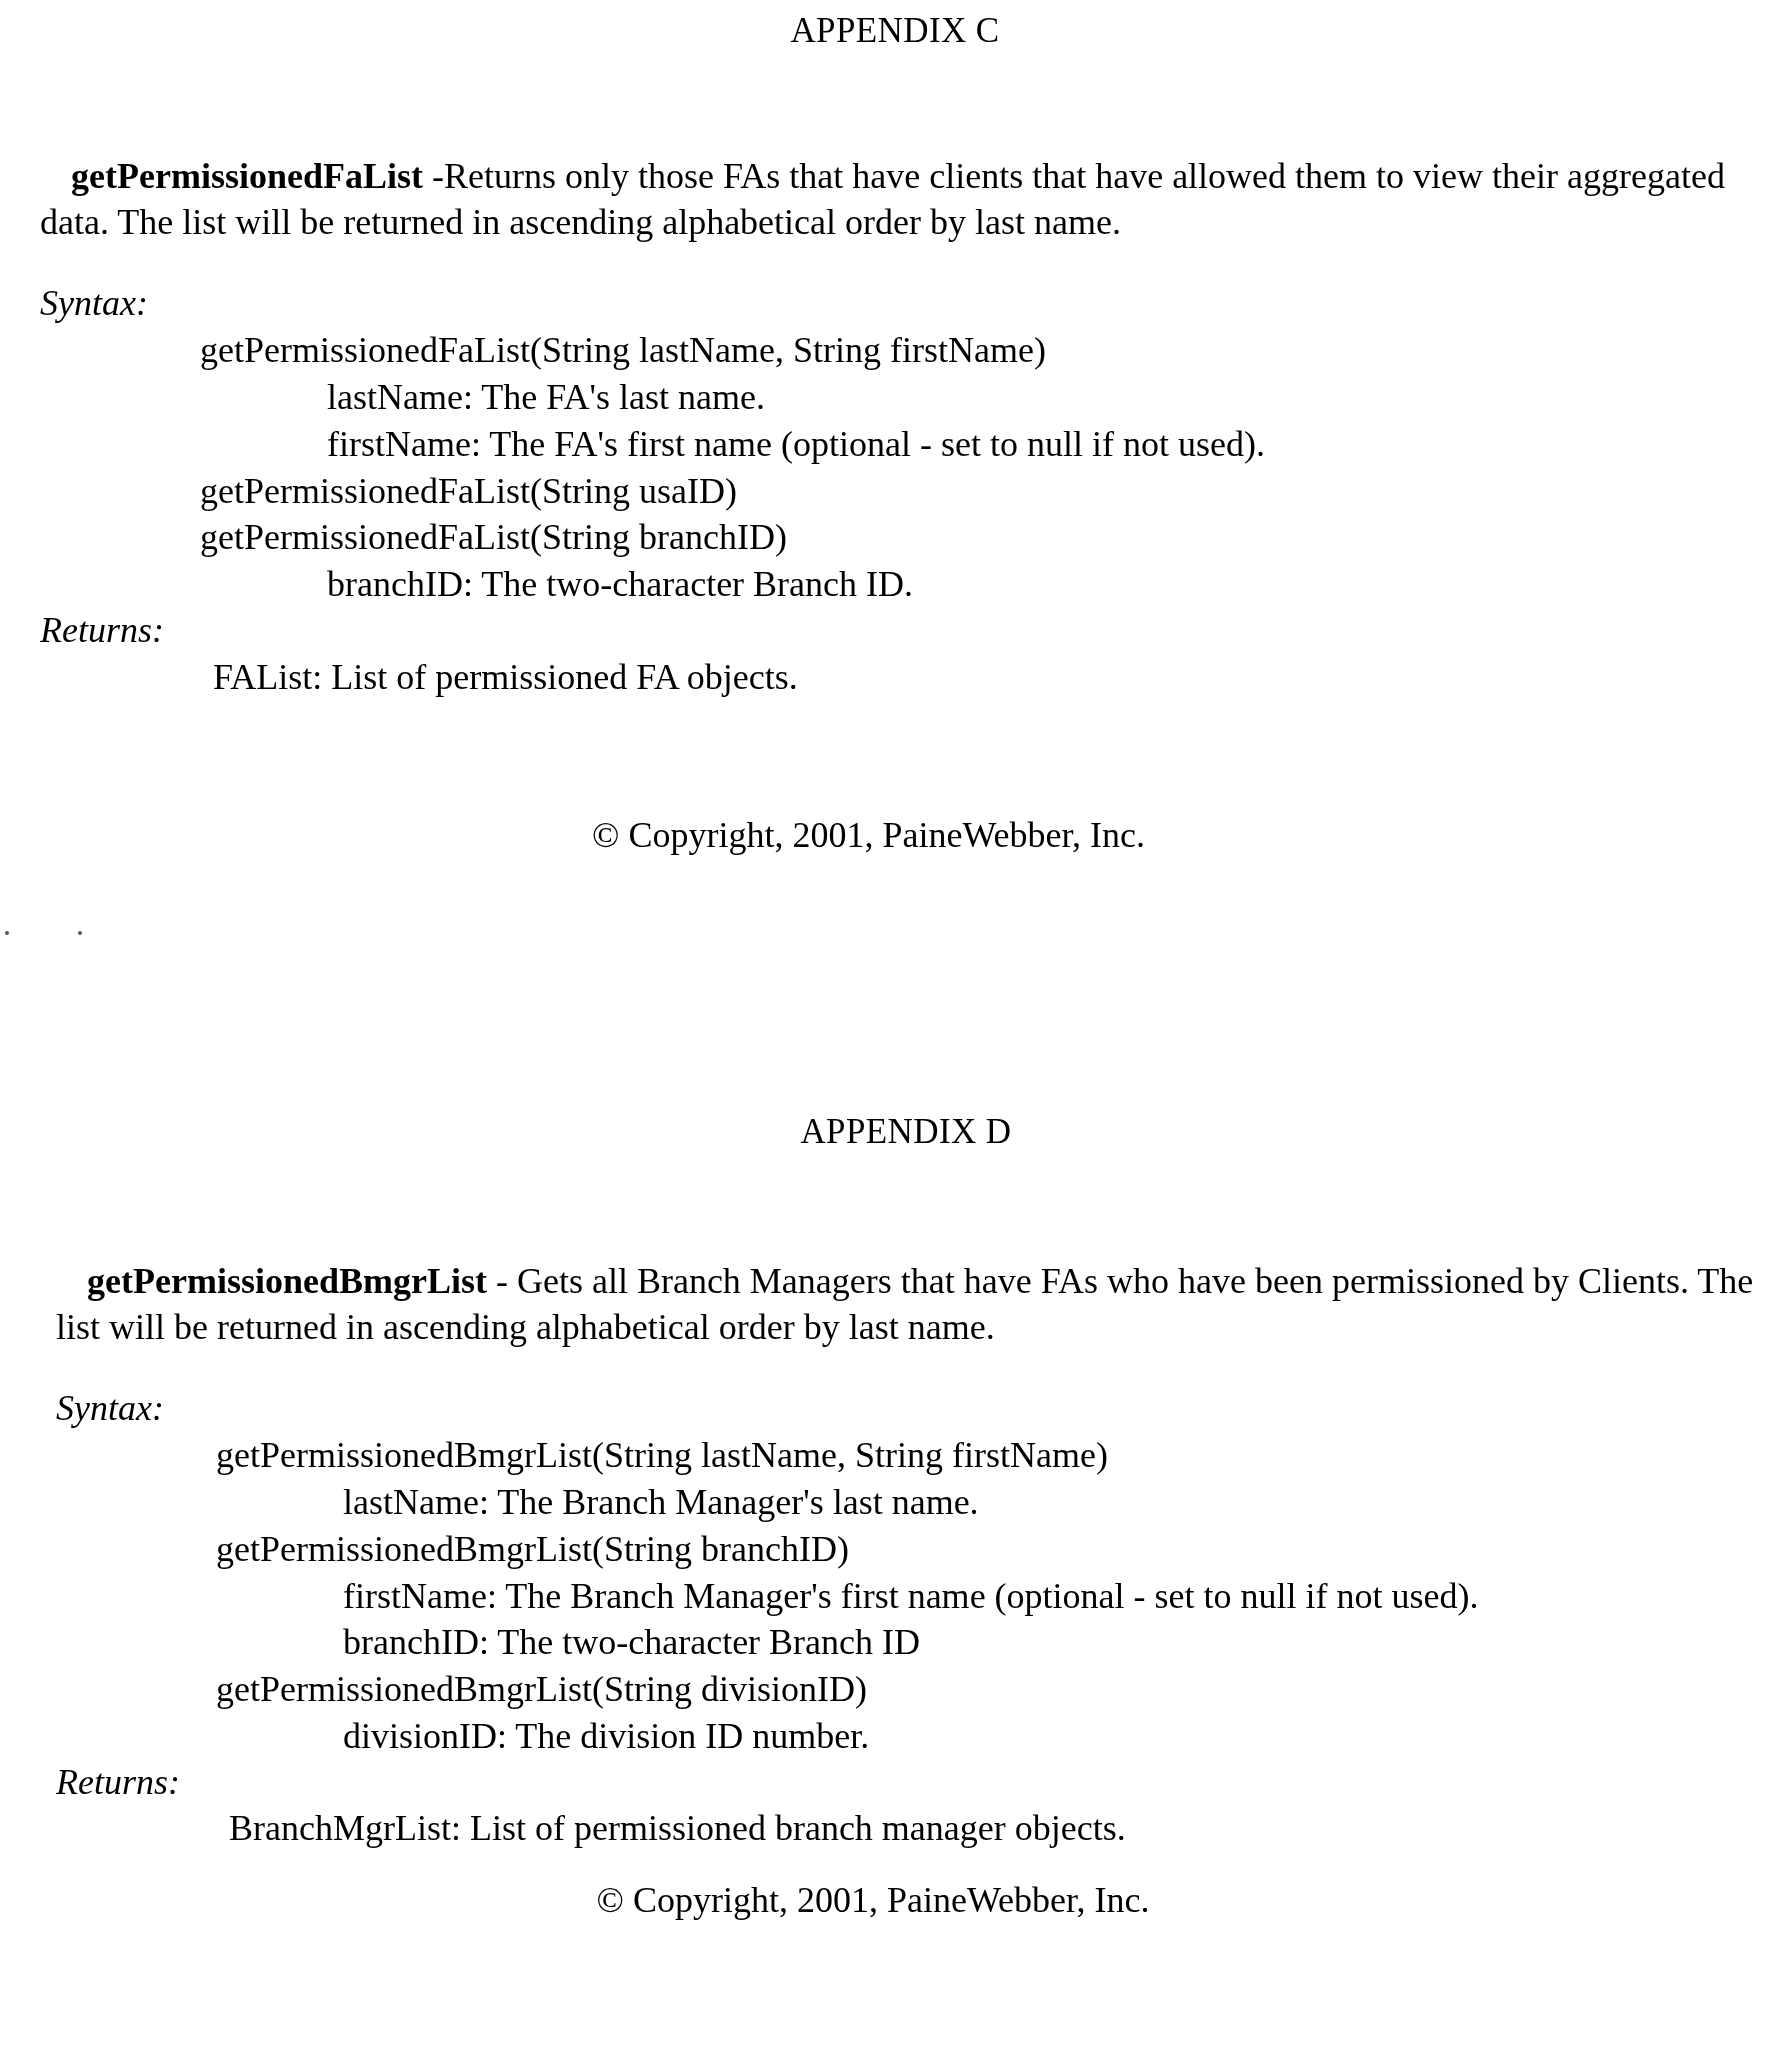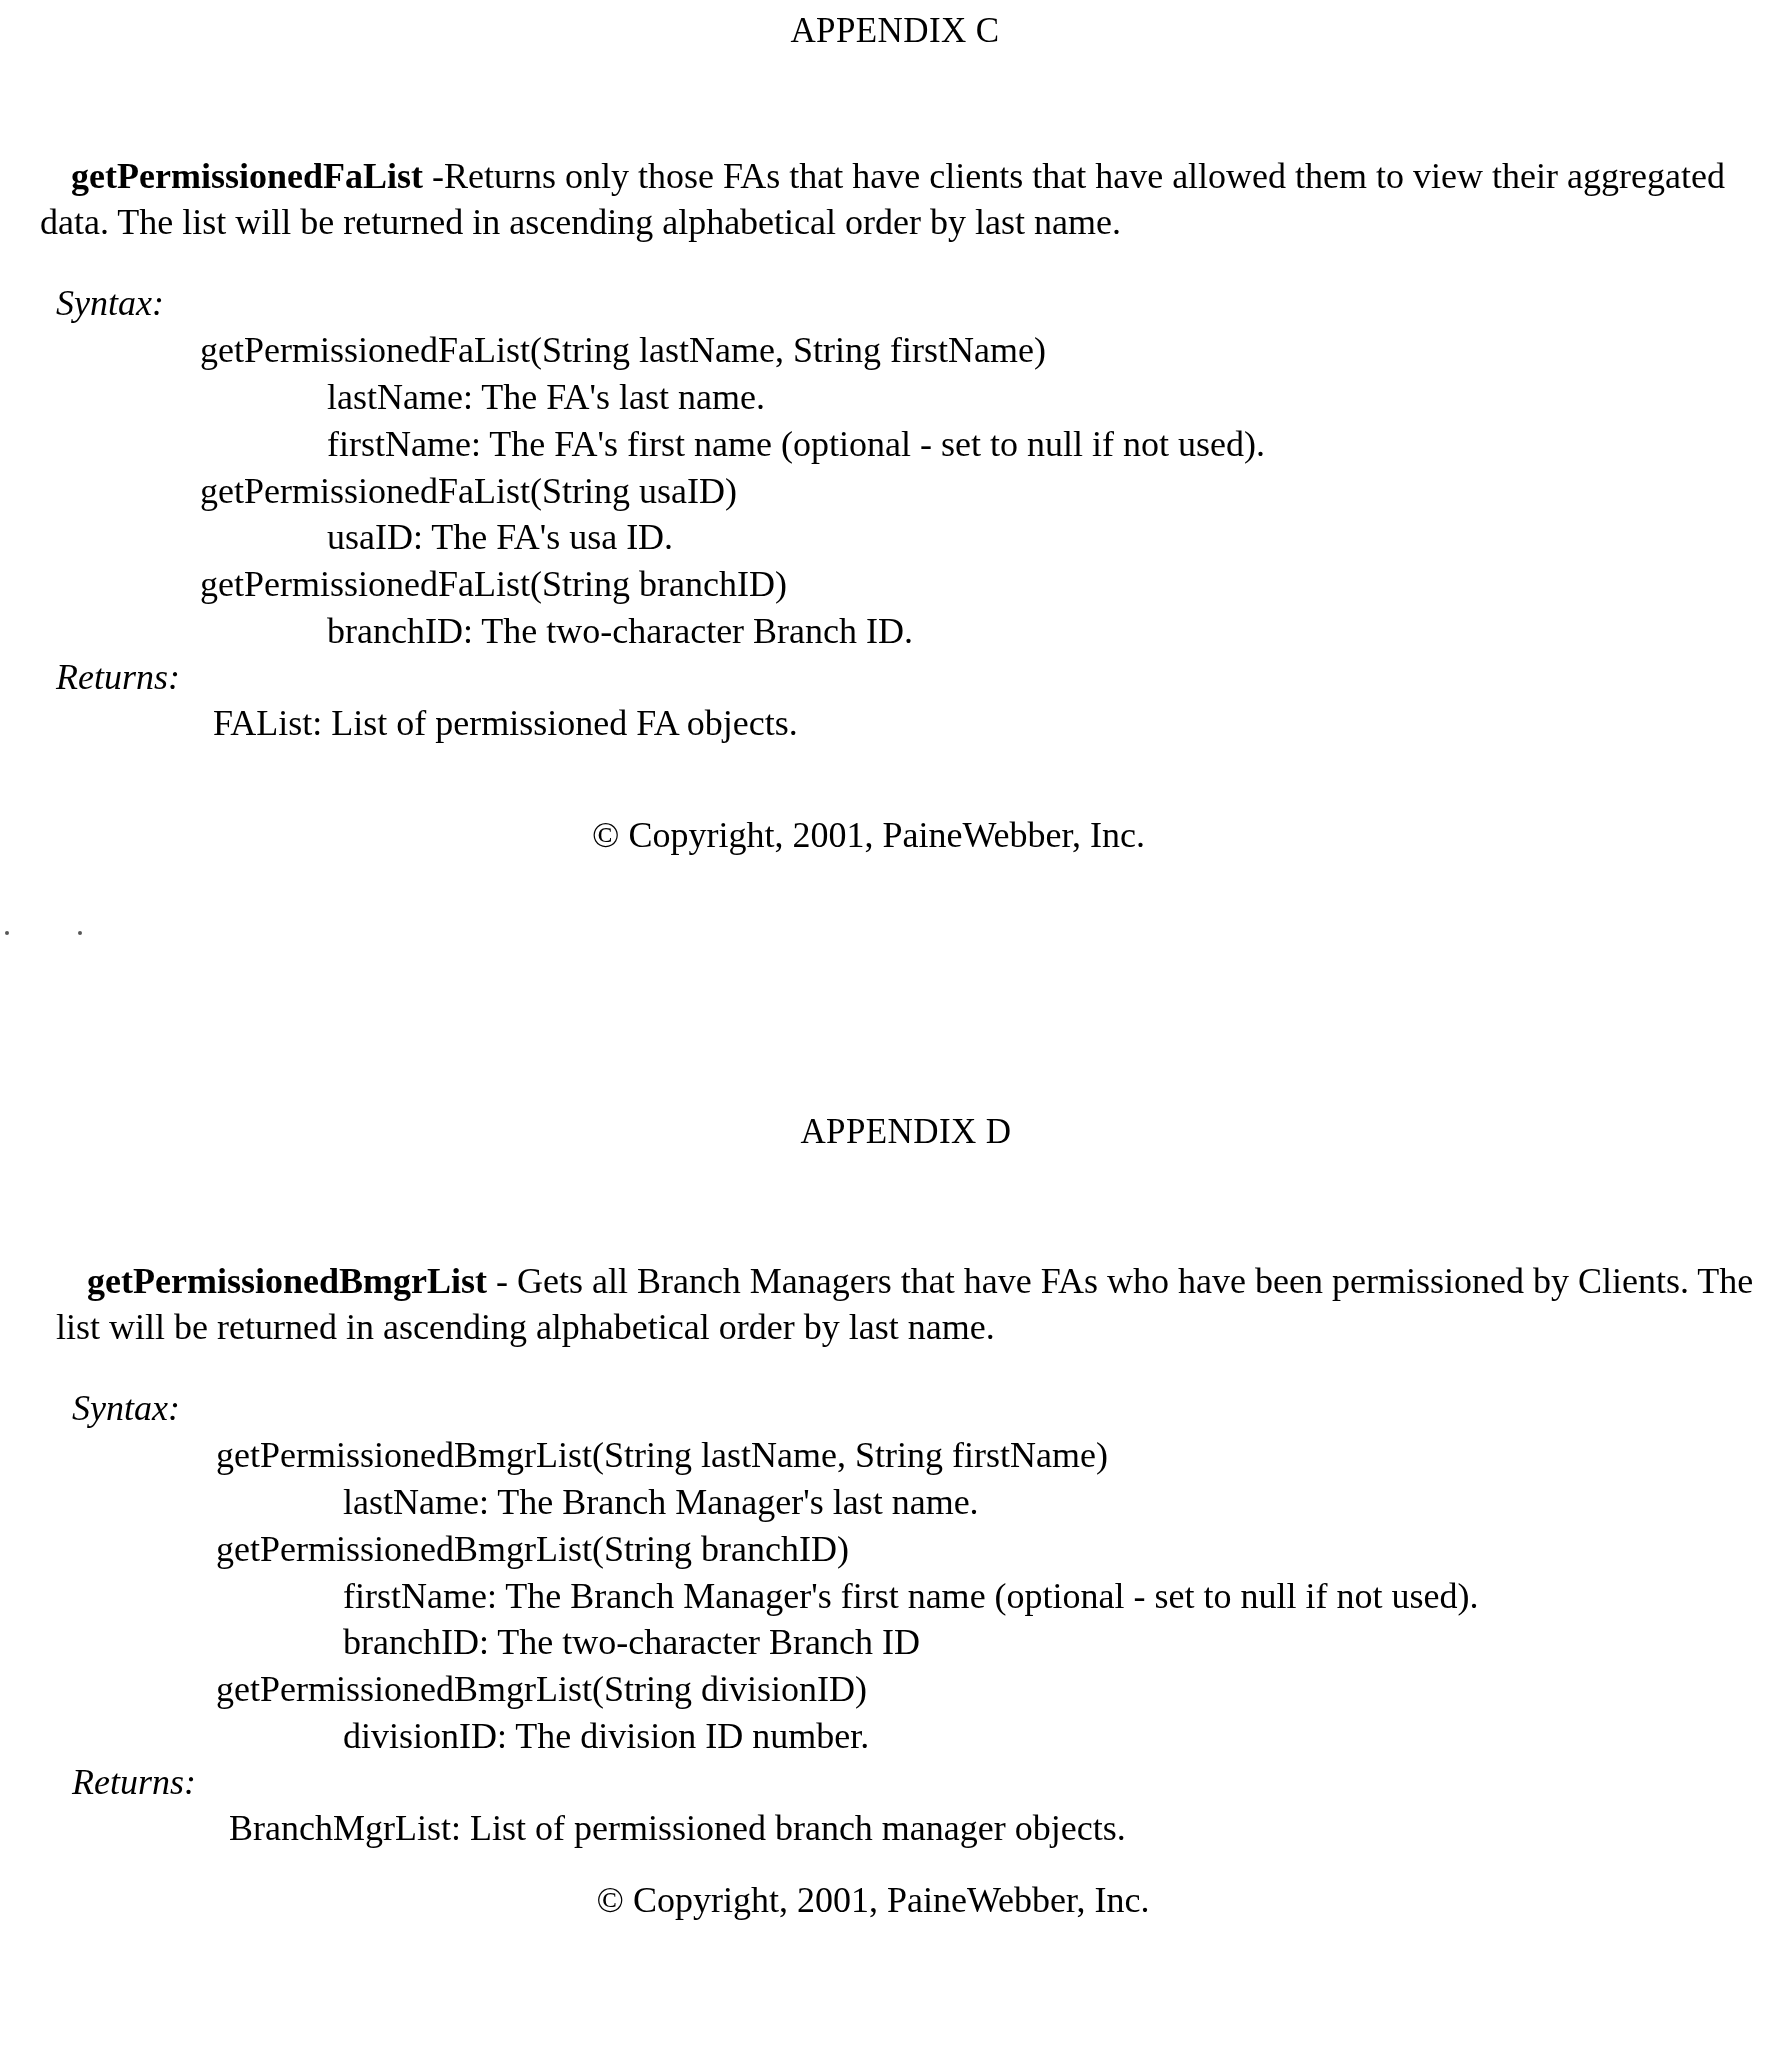--- a/index.html
+++ b/index.html
@@ -40,21 +40,20 @@
   }
   .para .lead {
     font-weight: bold;
     margin-left: 31px;
   }
 
   .section-label {
     font-size: 36px;
     font-style: italic;
     line-height: 1.27;
-    margin-left: 16px;
   }
 
   .sig-line {
     font-size: 36px;
     line-height: 1.30;
     white-space: pre;
   }
   .indent-1 { padding-left: 160px; }
   .indent-2 { padding-left: 287px; }
   .indent-ret { padding-left: 173px; }
@@ -98,21 +97,20 @@
   <div class="blk" id="appendix-c-body">
 
     <p class="para"><span class="lead">getPermissionedFaList</span><span> -Returns only those FAs that have clients that have allowed them to view their aggregated data. The list will be returned in ascending alphabetical order by last name.</span></p>
 
     <div class="section-label">Syntax:</div>
 
     <div class="sig-line indent-1">getPermissionedFaList(String lastName, String firstName)</div>
     <div class="sig-line indent-2">lastName: The FA's last name.</div>
     <div class="sig-line indent-2">firstName: The FA's first name (optional - set to null if not used).</div>
     <div class="sig-line indent-1">getPermissionedFaList(String usaID)</div>
-    <div class="sig-line indent-2">usaID: The FA's usa ID.</div>
     <div class="sig-line indent-1">getPermissionedFaList(String branchID)</div>
     <div class="sig-line indent-2">branchID: The two-character Branch ID.</div>
 
     <div class="section-label">Returns:</div>
 
     <div class="sig-line indent-ret">FAList: List of permissioned FA objects.</div>
   </div>
 
   <div class="blk copyright" id="appendix-c-copy">© Copyright, 2001, PaineWebber, Inc.</div>
 

